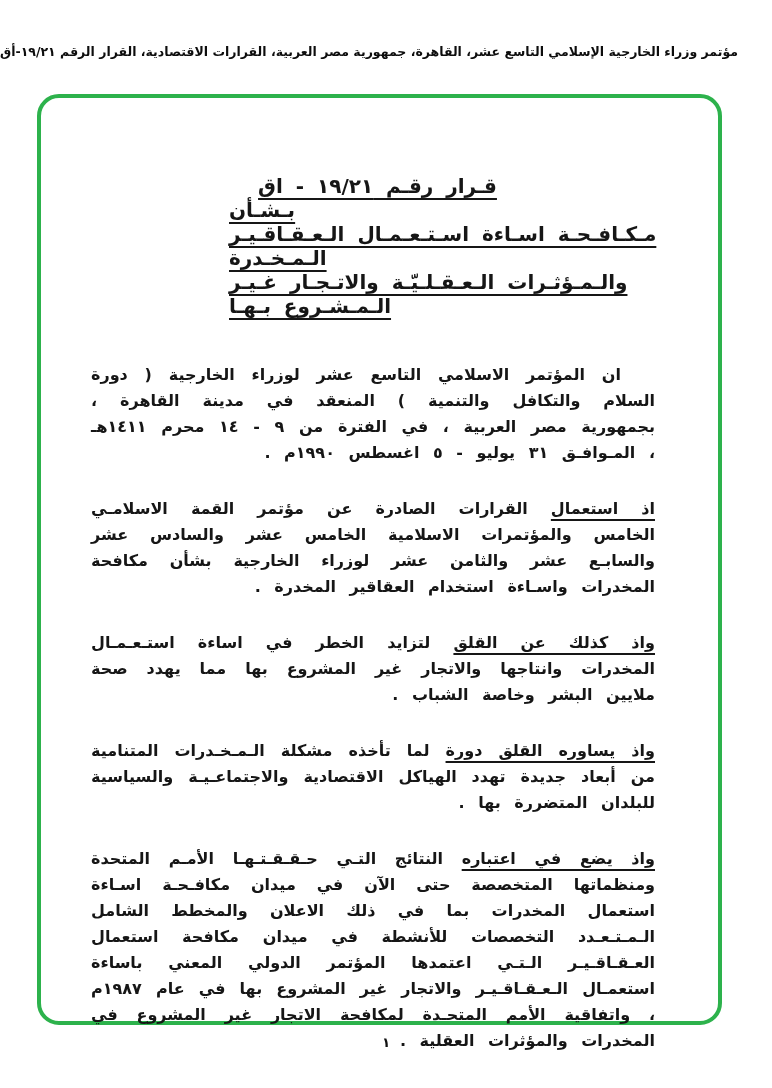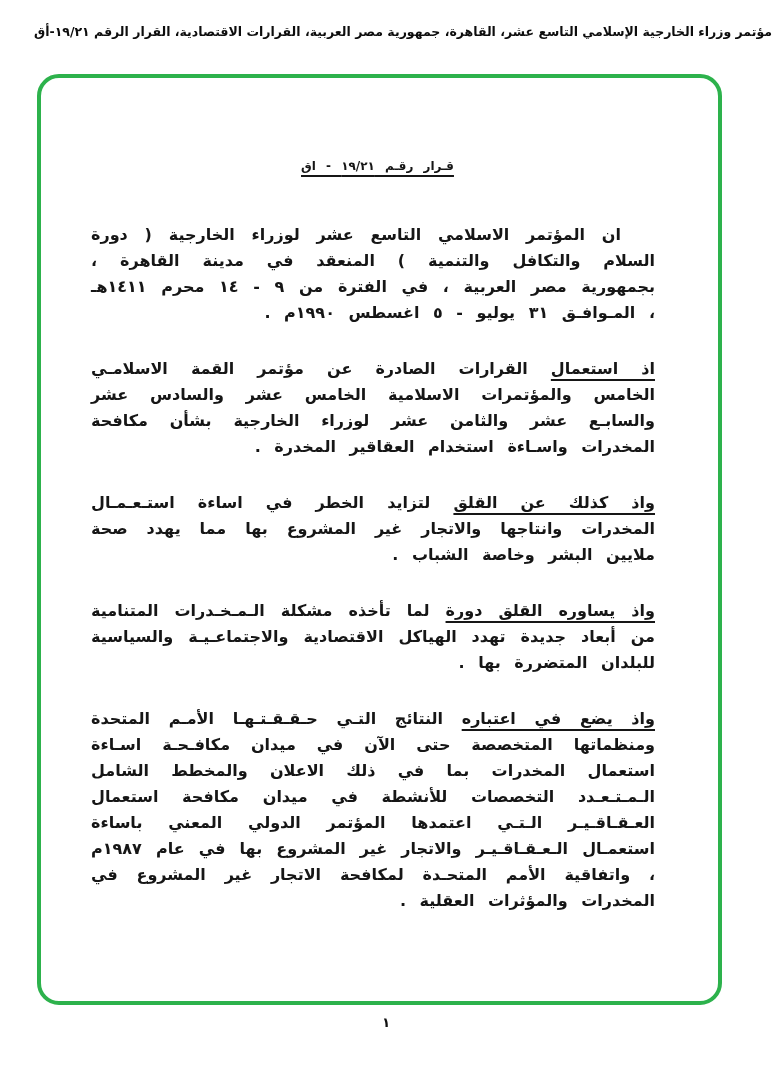--- a/index.html
+++ b/index.html
@@ -10,25 +10,24 @@
     position: relative;
     width: 772px;
     height: 1088px;
     margin: 0 auto;
     background: #ffffff;
     color: #171717;
     overflow: hidden;
   }
 
   .top-header {
-    padding-top: 24px;
-    text-align: right;
+    padding-top: 44px;
+    text-align: left;
     direction: rtl;
     color: #0d0d0d;
-    margin-left: 29px;
   }
   .header-line1 {
     font-size: 12.5px;
     font-weight: bold;
     line-height: 16px;
   }
   .header-line2 {
     font-size: 9px;
     font-weight: bold;
     margin-top: 5px;
@@ -44,21 +43,21 @@
     background: #ffffff;
   }
 
   .frame-content {
     direction: rtl;
     padding: 76px 54px 0 50px;
     color: #161616;
   }
 
   .title-block {
-    font-size: 12px;
+    font-size: 20px;
     font-weight: bold;
     line-height: 24px;
     word-spacing: 6px;
   }
   .title-line-main { text-align: center; }
   .title-rest {
     width: fit-content;
     margin-right: auto;
     margin-left: 138px;
     text-align: left;
@@ -97,20 +96,31 @@
     <div class="header-line1">مؤتمر وزراء الخارجية الإسلامي التاسع عشر، القاهرة، جمهورية مصر العربية، القرارات الاقتصادية، القرار الرقم ١٩/٢١-أق</div>
   </header>
 
   <div class="green-frame">
     <div class="frame-content">
 
       <div class="title-block">
         <div class="title-line-main">
           <span class="u">قـرار رقـم ١٩/٢١ - اق</span>
         </div>
+        <div class="title-rest">
+          <div>
+            <span class="u">بـشـأن</span>
+          </div>
+          <div>
+            <span class="u">مـكـافـحـة اسـاءة اسـتـعـمـال الـعـقـاقـيـر الـمـخـدرة</span>
+          </div>
+          <div>
+            <span class="u">والـمـؤثـرات الـعـقـلـيّـة والاتـجـار غـيـر الـمـشـروع بـهـا</span>
+          </div>
+        </div>
       </div>
 
       <div class="body-text">
 
         <p class="para para-first"><span>ان المؤتمر الاسلامي التاسع عشر لوزراء الخارجية ( دورة السلام والتكافل والتنمية ) المنعقد في مدينة القاهرة ، بجمهورية مصر العربية ، في الفترة من ٩ - ١٤ محرم ١٤١١هـ ، المـوافـق ٣١ يوليو - ٥ اغسطس ١٩٩٠م .</span></p>
 
         <p class="para"><span class="u">اذ استعمال</span><span> القرارات الصادرة عن مؤتمر القمة الاسلامـي الخامس والمؤتمرات الاسلامية الخامس عشر والسادس عشر والسابـع عشر والثامن عشر لوزراء الخارجية بشأن مكافحة المخدرات واسـاءة استخدام العقاقير المخدرة .</span></p>
 
         <p class="para"><span class="u">واذ كذلك عن القلق</span><span> لتزايد الخطر في اساءة استـعـمـال المخدرات وانتاجها والاتجار غير المشروع بها مما يهدد صحة ملايين البشر وخاصة الشباب .</span></p>
 

